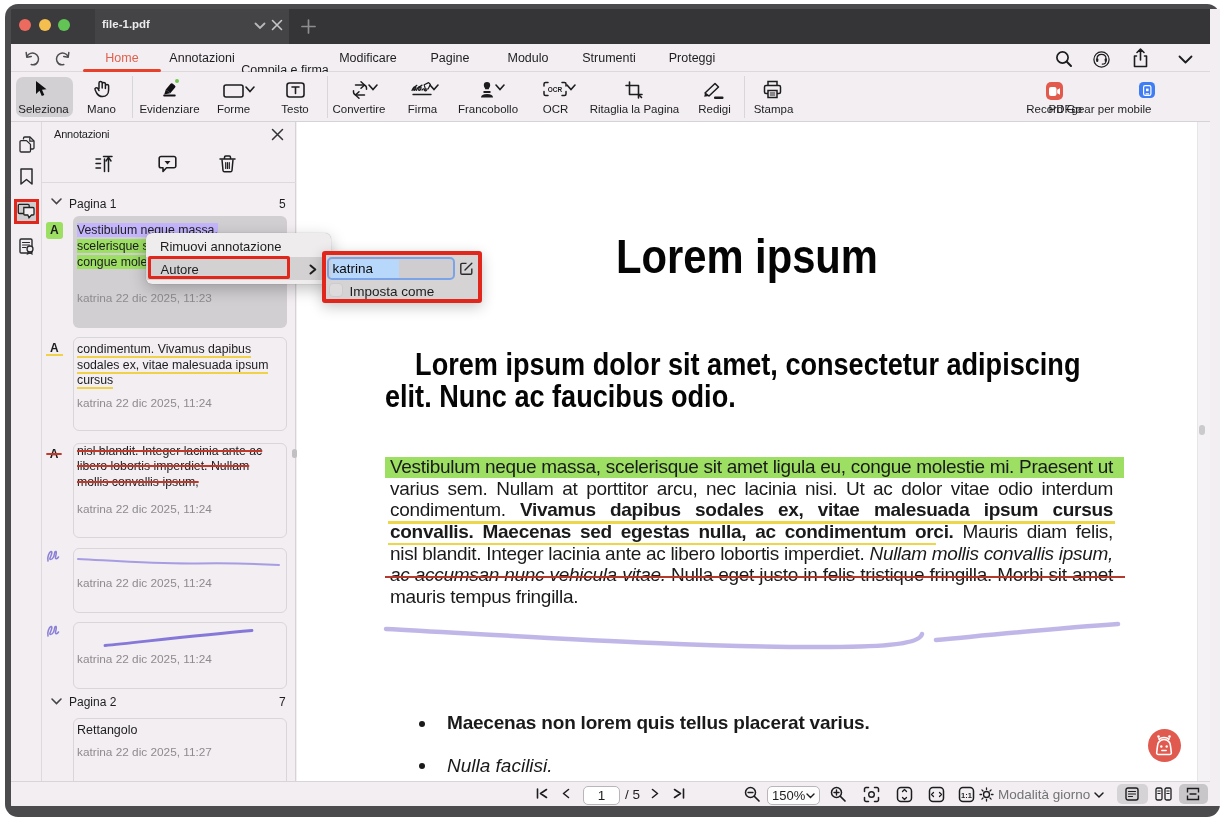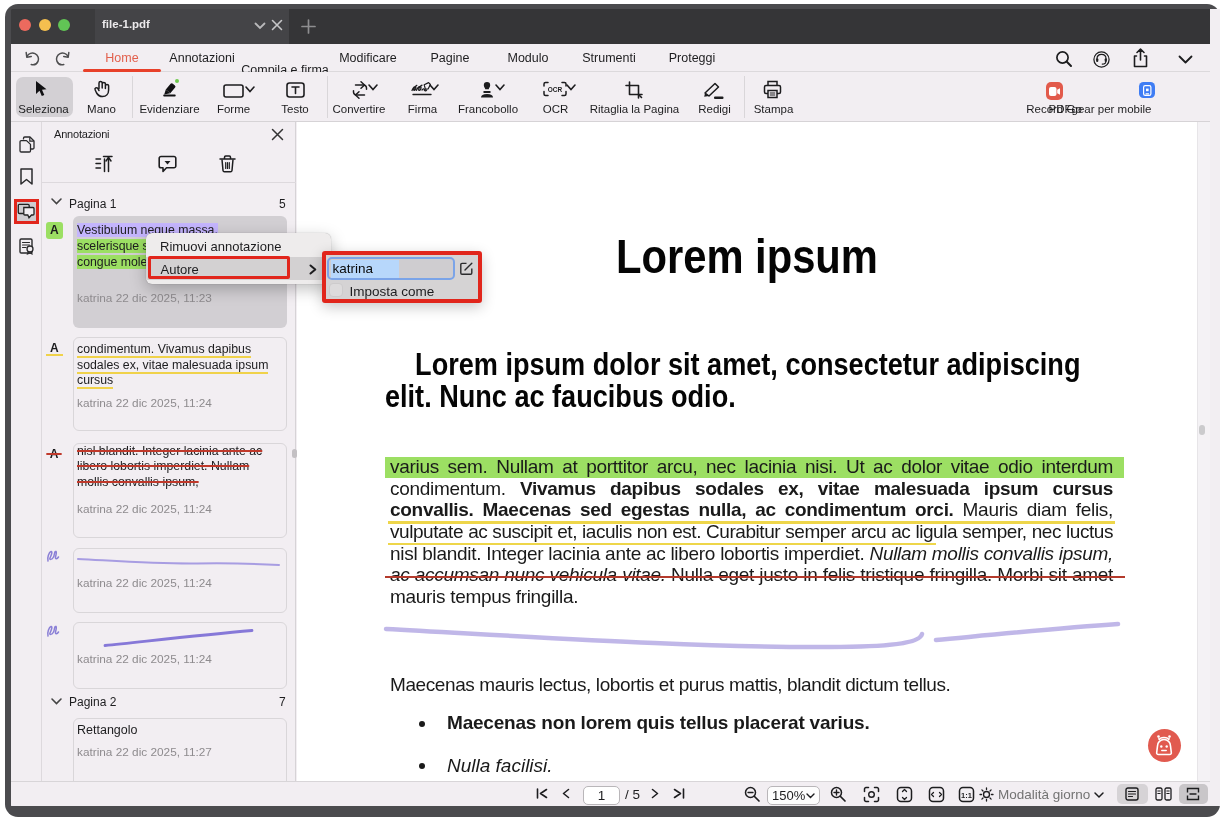--- a/index.html
+++ b/index.html
@@ -269,36 +269,35 @@
 
 <div class="abs" style="left:297px;top:122px;width:900px;height:659px;background:#fff"></div>
 <div class="abs" style="left:1197px;top:122px;width:12.5px;height:659px;background:#f4f2f5;border-left:1px solid #e7e5e8"></div>
 <div class="abs" style="left:1199px;top:425px;width:6px;height:10px;border-radius:3px;background:#cbcbcd"></div>
 
 <div class="abs" style="left:616px;top:230.5px;font-size:48.5px;line-height:50px;font-weight:700;color:#050505;transform:scaleX(0.86);transform-origin:left top;white-space:nowrap">Lorem ipsum</div>
 <div class="abs" style="left:385px;top:347.5px;width:900px;font-size:31.5px;font-weight:700;color:#050505;line-height:32.3px;text-indent:35px;transform:scaleX(0.86);transform-origin:left top;white-space:nowrap">Lorem ipsum dolor sit amet, consectetur adipiscing<br><span style="text-indent:0;display:inline-block">elit. Nunc ac faucibus odio.</span></div>
 
 <div class="abs" style="left:385px;top:456.5px;width:739px;height:21px;background:#9cdf63"></div>
 <div id="bodytext" class="abs" style="left:390px;top:456px;width:723px;font-size:19px;letter-spacing:-0.3px;color:#1a1a1a">
+<div class="jl">Vestibulum neque massa, scelerisque sit amet ligula eu, congue molestie mi. Praesent ut</div>
 <div class="jl">varius sem. Nullam at porttitor arcu, nec lacinia nisi. Ut ac dolor vitae odio interdum</div>
 <div class="jl">condimentum. <b>Vivamus dapibus sodales ex, vitae malesuada ipsum cursus</b></div>
 <div class="jl"><b>convallis. Maecenas sed egestas nulla, ac condimentum orci.</b> Mauris diam felis,</div>
-<div class="jl" style="letter-spacing:-0.45px">vulputate ac suscipit et, iaculis non est. Curabitur semper arcu ac ligula semper, nec luctus</div>
 <div class="jl">nisl blandit. Integer lacinia ante ac libero lobortis imperdiet. <i>Nullam mollis convallis ipsum,</i></div>
 <div class="jl"><i>ac accumsan nunc vehicula vitae.</i> Nulla eget justo in felis tristique fringilla. Morbi sit amet</div>
 <div class="jl" style="text-align-last:left">mauris tempus fringilla.</div>
 </div>
 <div class="abs" style="left:388px;top:521px;width:727px;height:2.5px;background:#eed64a"></div>
 <div class="abs" style="left:388px;top:542.8px;width:548px;height:2.5px;background:#eed64a"></div>
 <div class="abs" style="left:385px;top:576px;width:740px;height:2px;background:#b43a2c"></div>
 <svg style="left:380px;top:615px" width="750" height="45" viewBox="0 0 750 45">
           <path d="M6 14 C140 21 320 33 450 32 C510 32 540 28 542 19" stroke="#ab9fe0" stroke-width="4.5" fill="none" stroke-linecap="round" opacity="0.75"></path>
           <path d="M556 25 C620 19 680 13 738 9" stroke="#ab9fe0" stroke-width="4.5" fill="none" stroke-linecap="round" opacity="0.75"></path>
         </svg>
-<div class="abs" style="left:390px;top:674px;font-size:19px;letter-spacing:-0.4px;color:#1a1a1a">Maecenas mauris lectus, lobortis et purus mattis, blandit dictum tellus.</div>
 <div class="abs" style="left:419px;top:720.5px;width:6px;height:6px;border-radius:50%;background:#1a1a1a"></div>
         <div class="abs" style="left:447px;top:712px;font-size:19px;letter-spacing:-0.2px;font-weight:700;color:#1a1a1a">Maecenas non lorem quis tellus placerat varius.</div>
 <div class="abs" style="left:419px;top:763px;width:6px;height:6px;border-radius:50%;background:#1a1a1a"></div>
         <div class="abs" style="left:447px;top:754.5px;font-size:19px;font-style:italic;color:#1a1a1a">Nulla facilisi.</div>
 
 <div class="abs" style="left:1147.5px;top:728.5px;width:33px;height:33px;border-radius:50%;background:#e15a4f"></div>
 <svg style="left:1154px;top:734px" width="20" height="22" viewBox="0 0 20 22">
           <path d="M4.5 20.5 c-1.5 0 -2 -1 -1.8 -2.2 L3.5 12 a6.5 6.5 0 0 1 13 0 l0.8 6.3 c0.2 1.2 -0.3 2.2 -1.8 2.2 Z" stroke="#fff" stroke-width="1.6" fill="none" stroke-linejoin="round"></path>
           <path d="M5 6 C5.5 4.5 7 3.5 10 3.5 C13 3.5 14.5 4.5 15 6" stroke="#fff" stroke-width="1.4" fill="none"></path>
           <circle cx="4.5" cy="2.5" r="1.3" fill="#fff"></circle>

